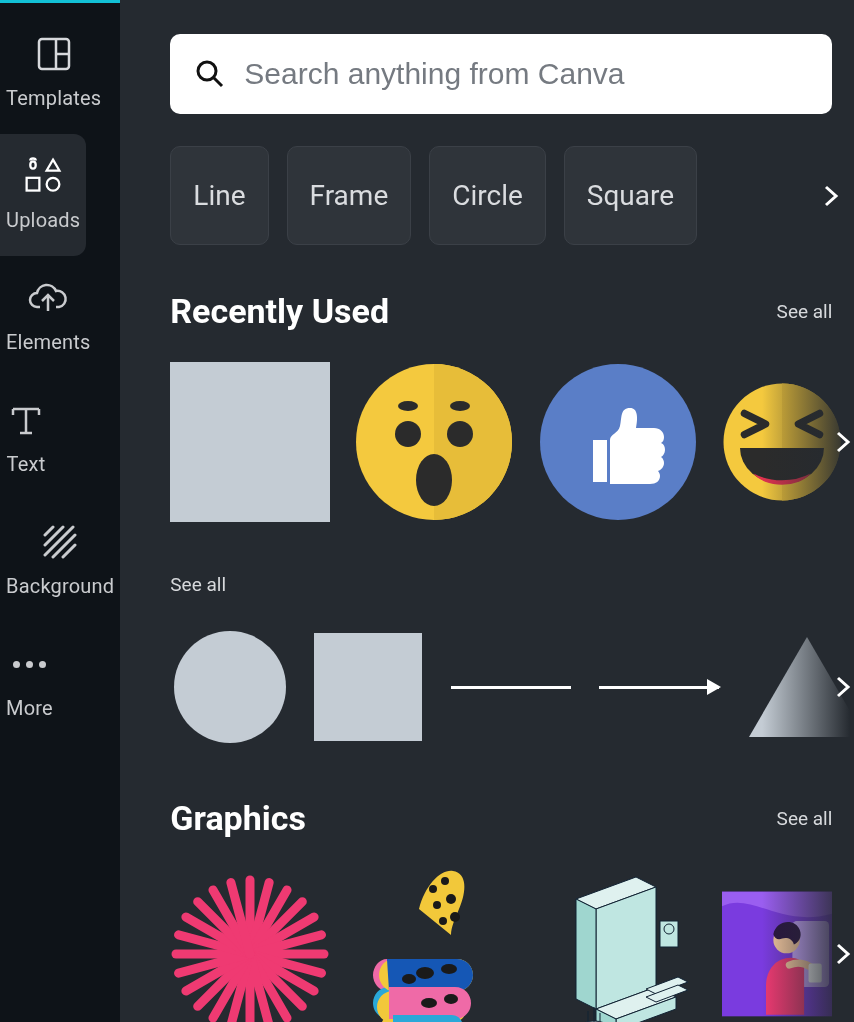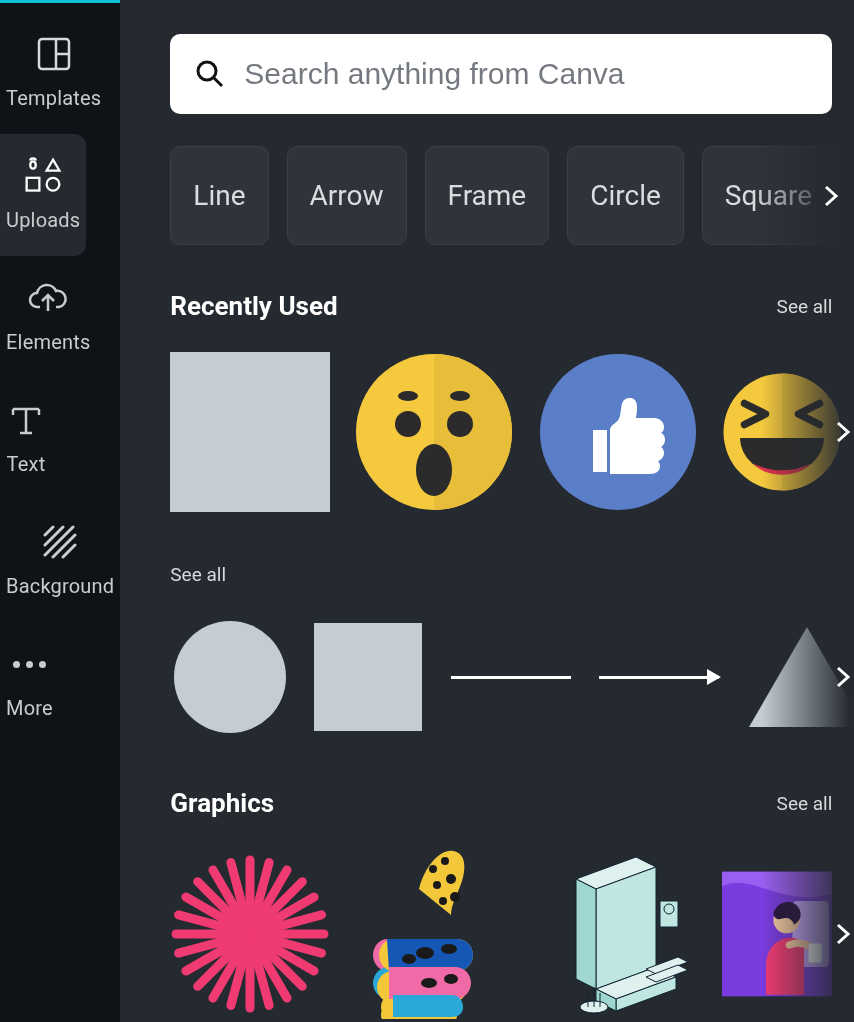--- a/index.html
+++ b/index.html
@@ -20,21 +20,21 @@
   .search input { border:none; outline:none; font-size:30px; color:#6b6f76; width:100%; background:transparent; }
   .search input::placeholder { color:#757a81; }
 
   .chips { display:flex; gap:18px; margin-top:32px; position:relative; align-items:center; }
   .chip { background:#2f343a; border:1px solid #3b4047; color:#dadcdf; font-size:28px; padding:32px 22px; border-radius:10px; cursor:pointer; white-space:nowrap; }
   .chips .chev { position:absolute; right:18px; top:50%; transform:translateY(-50%); width:48px; height:48px; display:flex; align-items:center; justify-content:center; pointer-events:auto; }
   .chips-fade { position:absolute; right:0; top:0; bottom:0; width:120px; background:linear-gradient(90deg, rgba(37,42,48,0) 0%, rgba(37,42,48,1) 70%); pointer-events:none; }
 
   .section { margin-top:46px; position:relative; }
   .section-head { display:flex; align-items:center; justify-content:space-between; padding-right:40px; }
-  .section-title { font-size:26px; font-weight:700; color:#ffffff; }
+  .section-title { font-size:34px; font-weight:700; color:#ffffff; }
   .see-all { font-size:19px; color:#d7d9dc; cursor:pointer; }
   .row { display:flex; gap:24px; margin-top:26px; align-items:center; position:relative; overflow:hidden; }
   .row .chev-right { position:absolute; right:18px; top:50%; transform:translateY(-50%); z-index:3; }
   .row-fade { position:absolute; right:0; top:0; bottom:0; width:110px; background:linear-gradient(90deg, rgba(37,42,48,0) 0%, rgba(37,42,48,1) 80%); pointer-events:none; z-index:2; }
 
   .thumb { width:160px; height:160px; flex:0 0 auto; display:flex; align-items:center; justify-content:center; cursor:pointer; }
   .sq { background:#c4ccd4; width:160px; height:160px; }
   .shape-circle { width:112px; height:112px; background:#c4ccd4; border-radius:50%; }
   .shape-square { width:108px; height:108px; background:#c4ccd4; }
   .shape-line { width:120px; height:3px; background:#ffffff; }
@@ -135,21 +135,20 @@
           <svg width="32" height="32" viewBox="0 0 32 32" fill="none" stroke="#111" stroke-width="3">
             <circle cx="13" cy="13" r="9"></circle>
             <line x1="20" y1="20" x2="28" y2="28"></line>
           </svg>
         </span>
         <input type="text" placeholder="Search anything from Canva" style="">
       </div>
 
       <div class="chips">
         <div class="chip">Line</div>
-        <div class="chip">Arrow</div>
         <div class="chip">Frame</div>
         <div class="chip">Circle</div>
         <div class="chip">Square</div>
         <div class="chips-fade"></div>
         <div class="chev">
           <svg width="24" height="24" viewBox="0 0 24 24" fill="none" stroke="#fff" stroke-width="3">
               <polyline points="8,3 18,12 8,21"></polyline>
             </svg>
         </div>
       </div>

